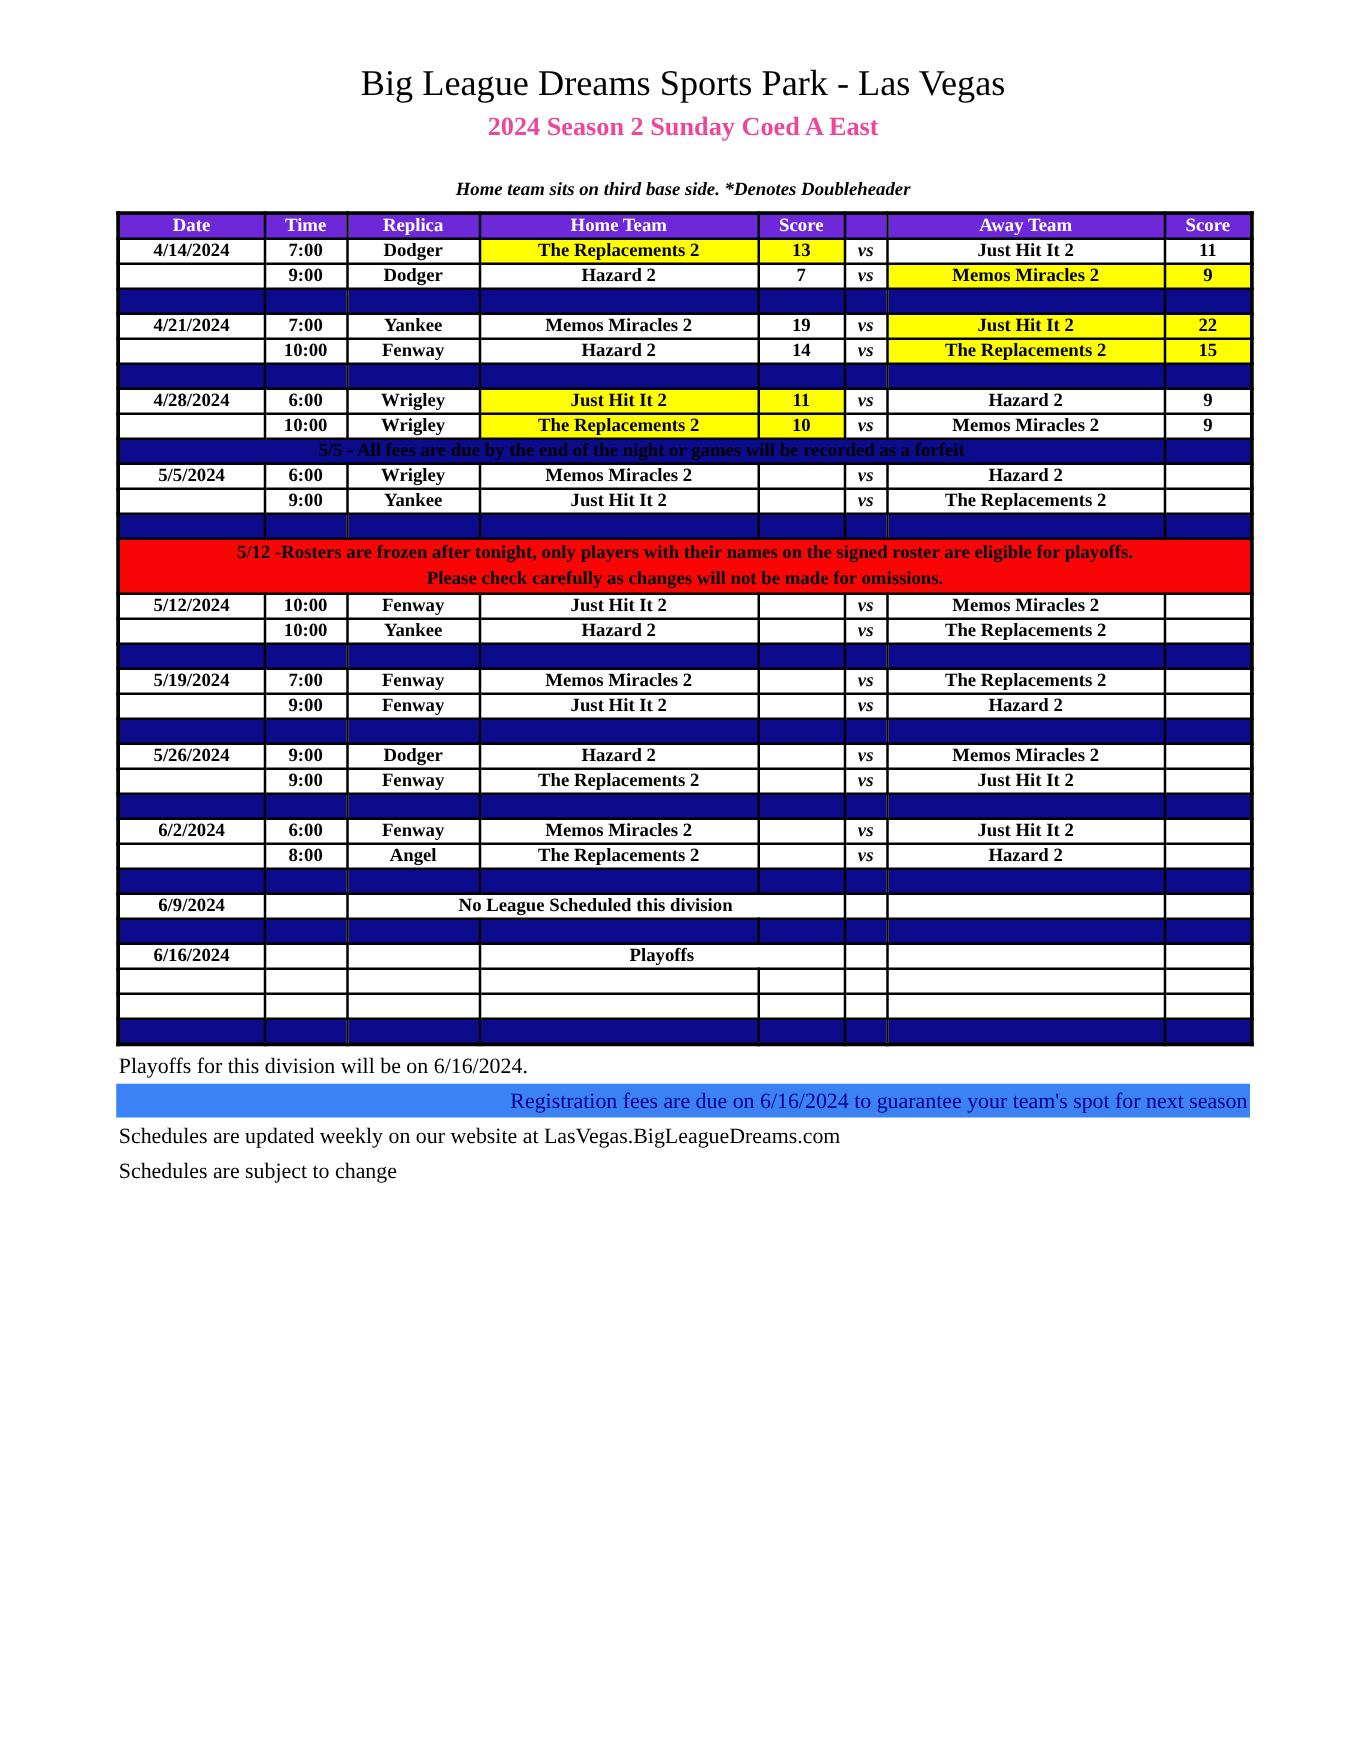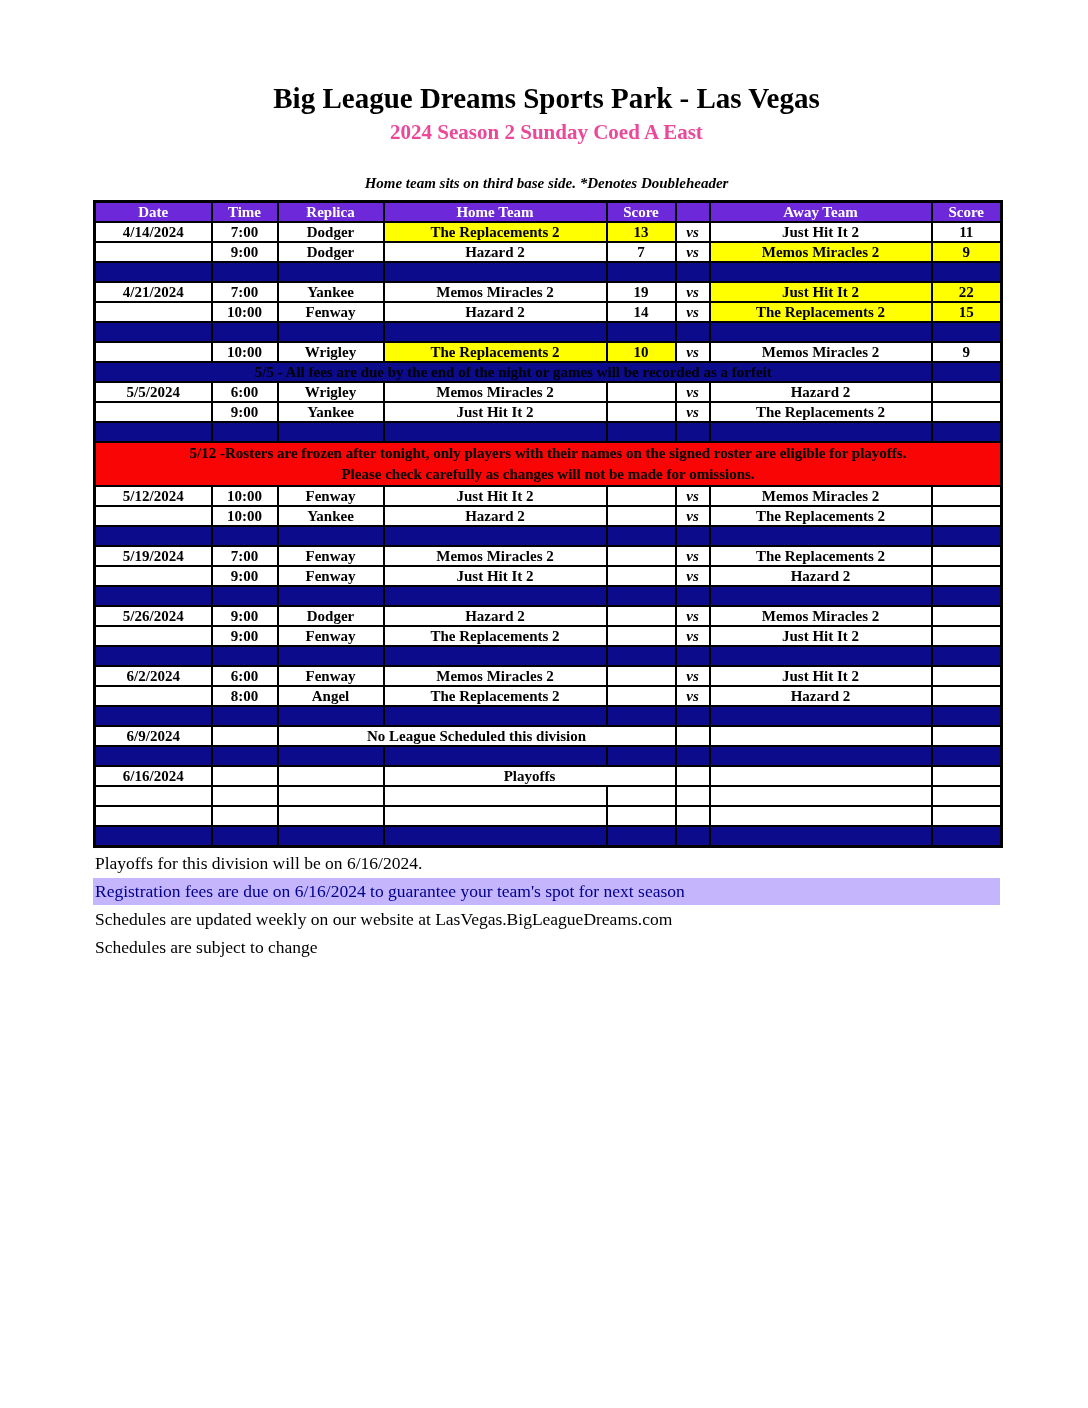--- a/index.html
+++ b/index.html
@@ -2,41 +2,41 @@
 <html><head>
 <meta charset="utf-8">
 <style>
   html,body{margin:0;padding:0;}
   body{
     width:1088px;height:1408px;background:#ffffff;
     font-family:"Liberation Serif","DejaVu Serif",serif;
     position:relative;
   }
   .content{position:absolute;left:93px;top:0;width:907px;}
-  .title{padding-top:81px;text-align:center;font-size:29px;font-weight:bold;line-height:34px;color:#000;}
+  .title{padding-top:50px;text-align:center;font-size:29px;font-weight:normal;line-height:34px;color:#000;}
   .subtitle{text-align:center;font-size:21px;font-weight:bold;line-height:26px;margin-top:4px;color:#ec4899;}
   .note{text-align:center;font-size:15px;font-weight:bold;font-style:italic;margin-top:30px;margin-bottom:8px;color:#000;}
   table.sched{border-collapse:collapse;table-layout:fixed;width:907px;border:3px solid #000;}
   table.sched td{
     border:2px solid #000;height:18px;padding:0 2px;
     text-align:center;vertical-align:middle;
     font-size:15px;font-weight:bold;color:#000;
     overflow:hidden;white-space:nowrap;line-height:18px;
   }
   tr.hdr td{background:#6d28d9;color:#fff;font-size:15px;}
   td.navy{background:#0B0B8C;}
   td.yellow{background:#FFFF00;}
   td.vs{font-style:italic;font-size:13px;}
   td.notice-navy{background:#0B0B8C;color:#fff;font-size:15px;}
   tr.tall{height:44px;}
   td.notice-red{background:#F90505;color:#fff;font-size:15px;white-space:normal;}
   td.notice-red div{line-height:21px;}
   .footer{margin-top:2px;}
   .fline{font-size:17.5px;font-weight:normal;line-height:23px;color:#000;padding:2px 2px;margin-bottom:1px;}
-  .fline.highlight{background:#c4b5fd;color:#00008B;}
+  .fline.highlight{background:#3b82f6;color:#00008B;text-align:right;}
 </style>
 </head>
 <body>
 
 <div class="content">
   <div class="title">Big League Dreams Sports Park - Las Vegas</div>
   <div class="subtitle">2024 Season 2 Sunday Coed A East</div>
   <div class="note">Home team sits on third base side.  *Denotes Doubleheader</div>
 
   <table class="sched">
@@ -115,20 +115,30 @@
           <td class="navy"></td>
           <td class="navy"></td>
           <td class="navy"></td>
           <td class="navy"></td>
           <td class="navy"></td>
           <td class="navy"></td>
           <td class="navy"></td>
           <td class="navy"></td>
         </tr>
         <tr>
+          <td>4/28/2024</td>
+          <td>6:00</td>
+          <td>Wrigley</td>
+          <td class="yellow">Just Hit It 2</td>
+          <td class="yellow">11</td>
+          <td class="vs">vs</td>
+          <td>Hazard 2</td>
+          <td>9</td>
+        </tr>
+        <tr>
           <td></td>
           <td>10:00</td>
           <td>Wrigley</td>
           <td class="yellow">The Replacements 2</td>
           <td class="yellow">10</td>
           <td class="vs">vs</td>
           <td>Memos Miracles 2</td>
           <td>9</td>
         </tr>
         <tr>

